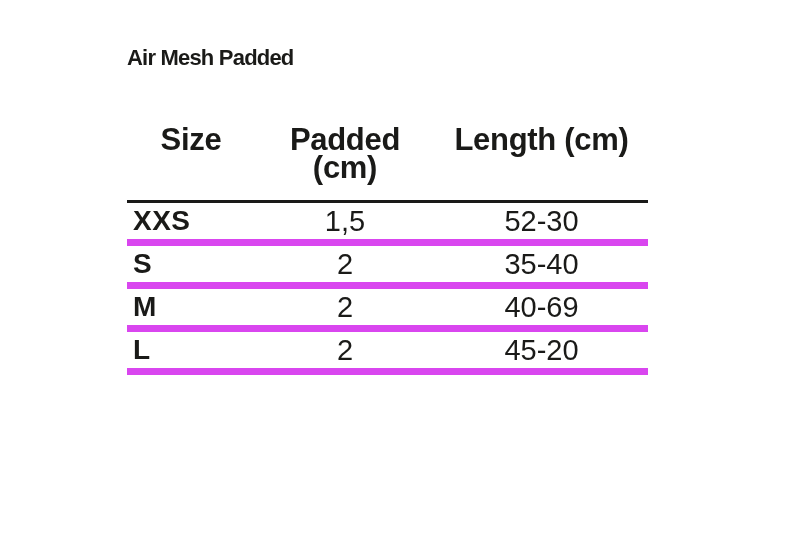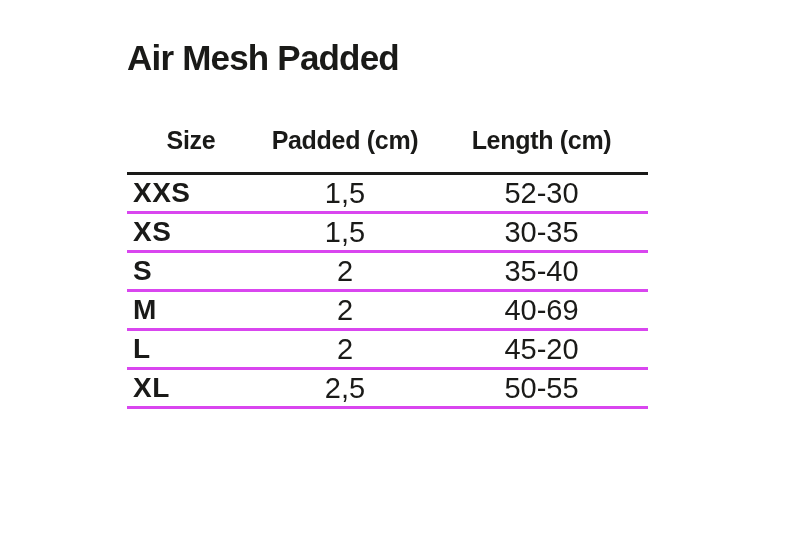--- a/index.html
+++ b/index.html
@@ -12,57 +12,57 @@
     background: #ffffff;
     position: relative;
     overflow: hidden;
     font-family: "Liberation Sans", sans-serif;
     color: #1a1a18;
   }
   .title {
     position: absolute;
     left: 127px;
     top: 42px;
-    font-size: 35px;
+    font-size: 22px;
     line-height: 31px;
     font-weight: 800;
     letter-spacing: -0.8px;
     color: #1a1a18;
     white-space: nowrap;
   }
   .size-table {
     position: absolute;
     left: 127px;
     top: 126px;
     width: 521px;
     border-collapse: collapse;
     table-layout: fixed;
     color: #1a1a18;
   }
   .size-table col.c-size   { width: 128px; }
   .size-table col.c-width  { width: 180px; }
   .size-table col.c-length { width: 213px; }
   .size-table th {
-    font-size: 25px;
+    font-size: 31px;
     font-weight: 700;
     letter-spacing: -0.3px;
     text-align: center;
     vertical-align: top;
     line-height: 28px;
     padding: 0 0 18px 0;
     border-bottom: 3px solid #1a1a18;
   }
   .size-table td {
     height: 36px;
     font-size: 29px;
     font-weight: 400;
     text-align: center;
     vertical-align: middle;
     padding: 0;
-    border-bottom: 3px solid #d946ef;
+    border-bottom: 7px solid #d946ef;
     line-height: 1;
   }
   .size-table td.size-cell {
     font-size: 28px;
     font-weight: 700;
     text-align: left;
     padding-left: 6px;
     letter-spacing: 0.5px;
   }
 </style>
@@ -86,38 +86,28 @@
       <th>Length (cm)</th>
     </tr>
   </thead>
   <tbody>
     <tr>
       <td class="size-cell">XXS</td>
       <td>1,5</td>
       <td>52-30</td>
     </tr>
     <tr>
-      <td class="size-cell">XS</td>
-      <td>1,5</td>
-      <td>30-35</td>
-    </tr>
-    <tr>
       <td class="size-cell">S</td>
       <td>2</td>
       <td>35-40</td>
     </tr>
     <tr>
       <td class="size-cell">M</td>
       <td>2</td>
       <td>40-69</td>
     </tr>
     <tr>
       <td class="size-cell">L</td>
       <td>2</td>
       <td>45-20</td>
     </tr>
-    <tr>
-      <td class="size-cell">XL</td>
-      <td>2,5</td>
-      <td>50-55</td>
-    </tr>
   </tbody>
 </table>
 
 </body></html>

